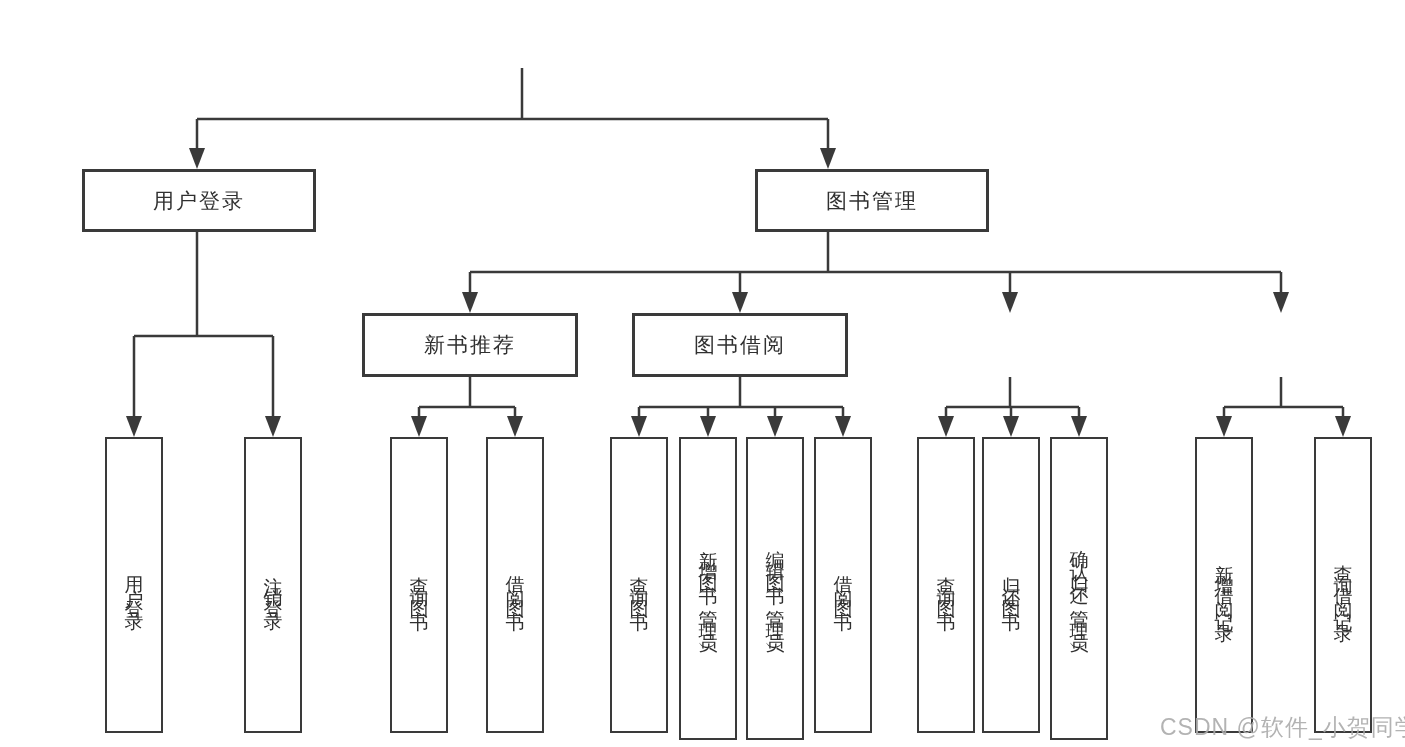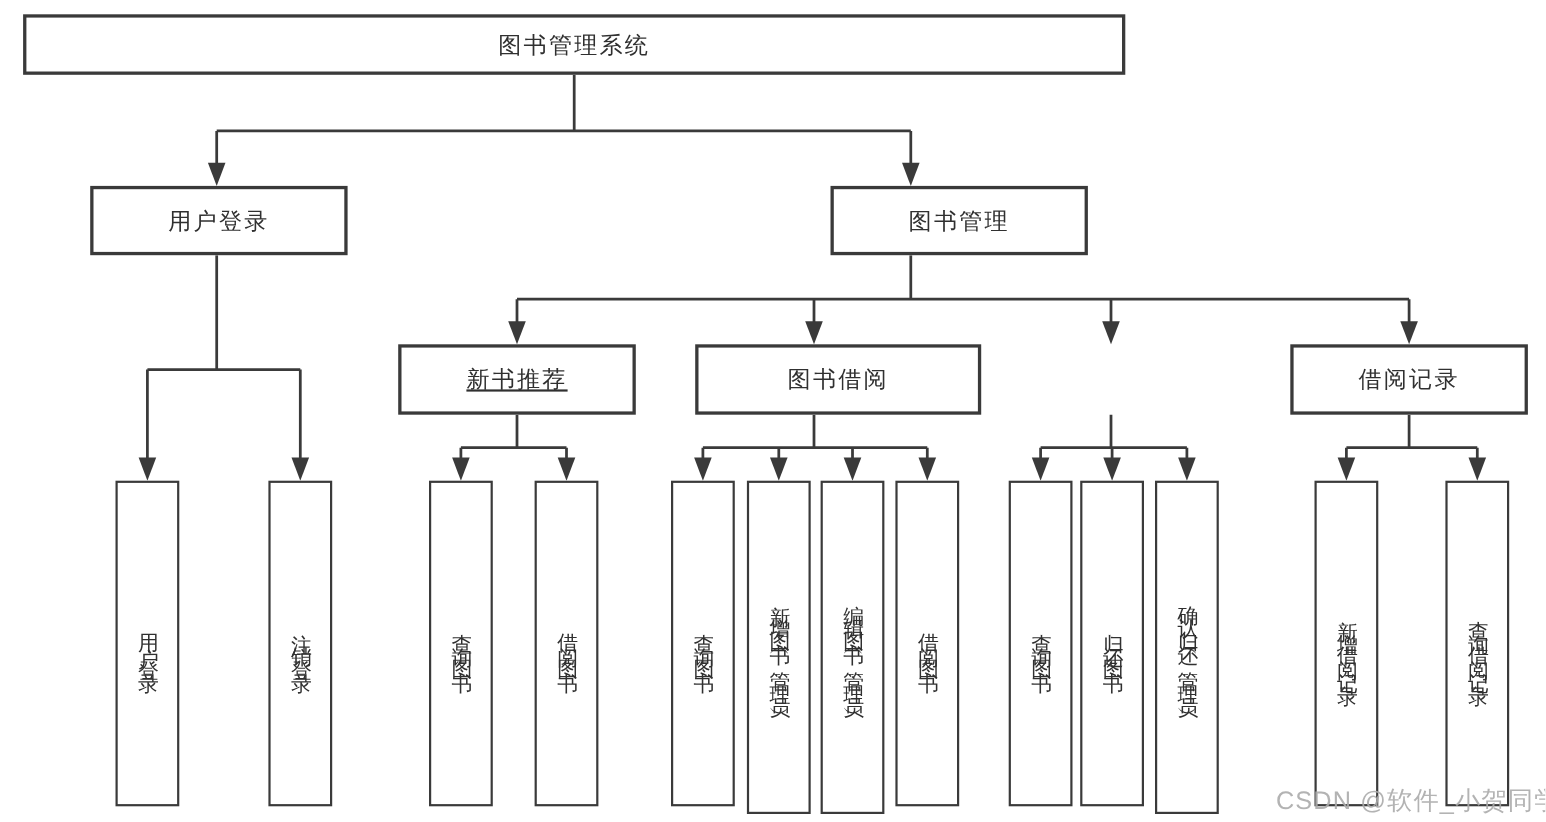--- a/index.html
+++ b/index.html
@@ -91,28 +91,26 @@
       <polygon points="767,416 783,416 775,437"></polygon>
       <polygon points="835,416 851,416 843,437"></polygon>
       <polygon points="938,416 954,416 946,437"></polygon>
       <polygon points="1003,416 1019,416 1011,437"></polygon>
       <polygon points="1071,416 1087,416 1079,437"></polygon>
       <polygon points="1216,416 1232,416 1224,437"></polygon>
       <polygon points="1335,416 1351,416 1343,437"></polygon>
     </g>
   </svg>
 
-  <div class="box" style="left:21px;top:13px;width:1002px;height:55px;">图书管理系统</div>
 
   <div class="box" style="left:82px;top:169px;width:234px;height:63px;">用户登录</div>
   <div class="box" style="left:711px;top:169px;width:234px;height:63px;margin-left:44px;">图书管理</div>
 
-  <div class="box" style="left:362px;top:313px;width:216px;height:64px;text-decoration:underline;">新书推荐</div>
-  <div class="box" style="left:632px;top:313px;width:260px;height:64px;">图书借阅</div>
-  <div class="box" style="left:1173px;top:313px;width:216px;height:64px;">借阅记录</div>
+  <div class="box" style="left:362px;top:313px;width:216px;height:64px;">新书推荐</div>
+  <div class="box" style="left:632px;top:313px;width:216px;height:64px;">图书借阅</div>
 
   <div class="leaf" style="left:105px;">用户登录</div>
   <div class="leaf" style="left:244px;">注销登录</div>
 
   <div class="leaf" style="left:390px;">查询图书</div>
   <div class="leaf" style="left:486px;">借阅图书</div>
 
   <div class="leaf" style="left:610px;">查询图书</div>
   <div class="leaf tall" style="left:679px;">新增图书（管理员）</div>
   <div class="leaf tall" style="left:746px;">编辑图书（管理员）</div>

